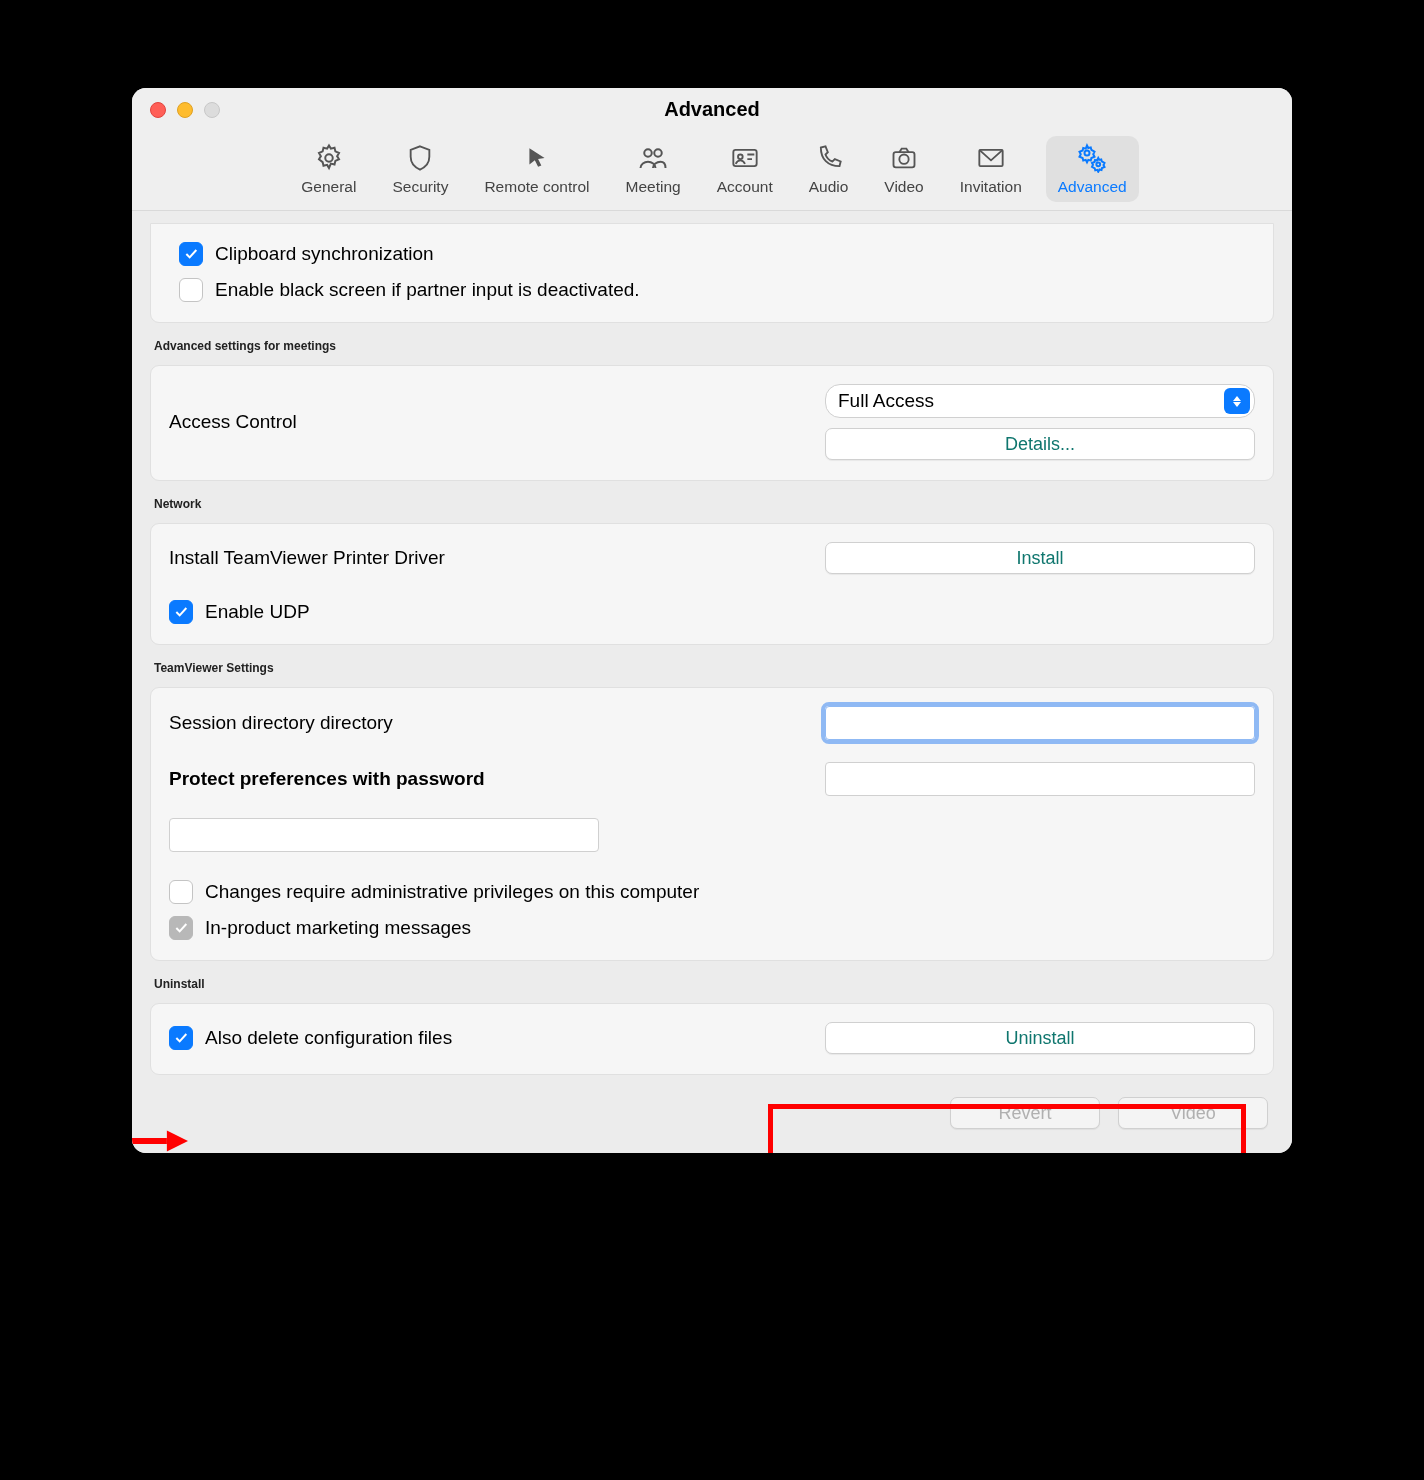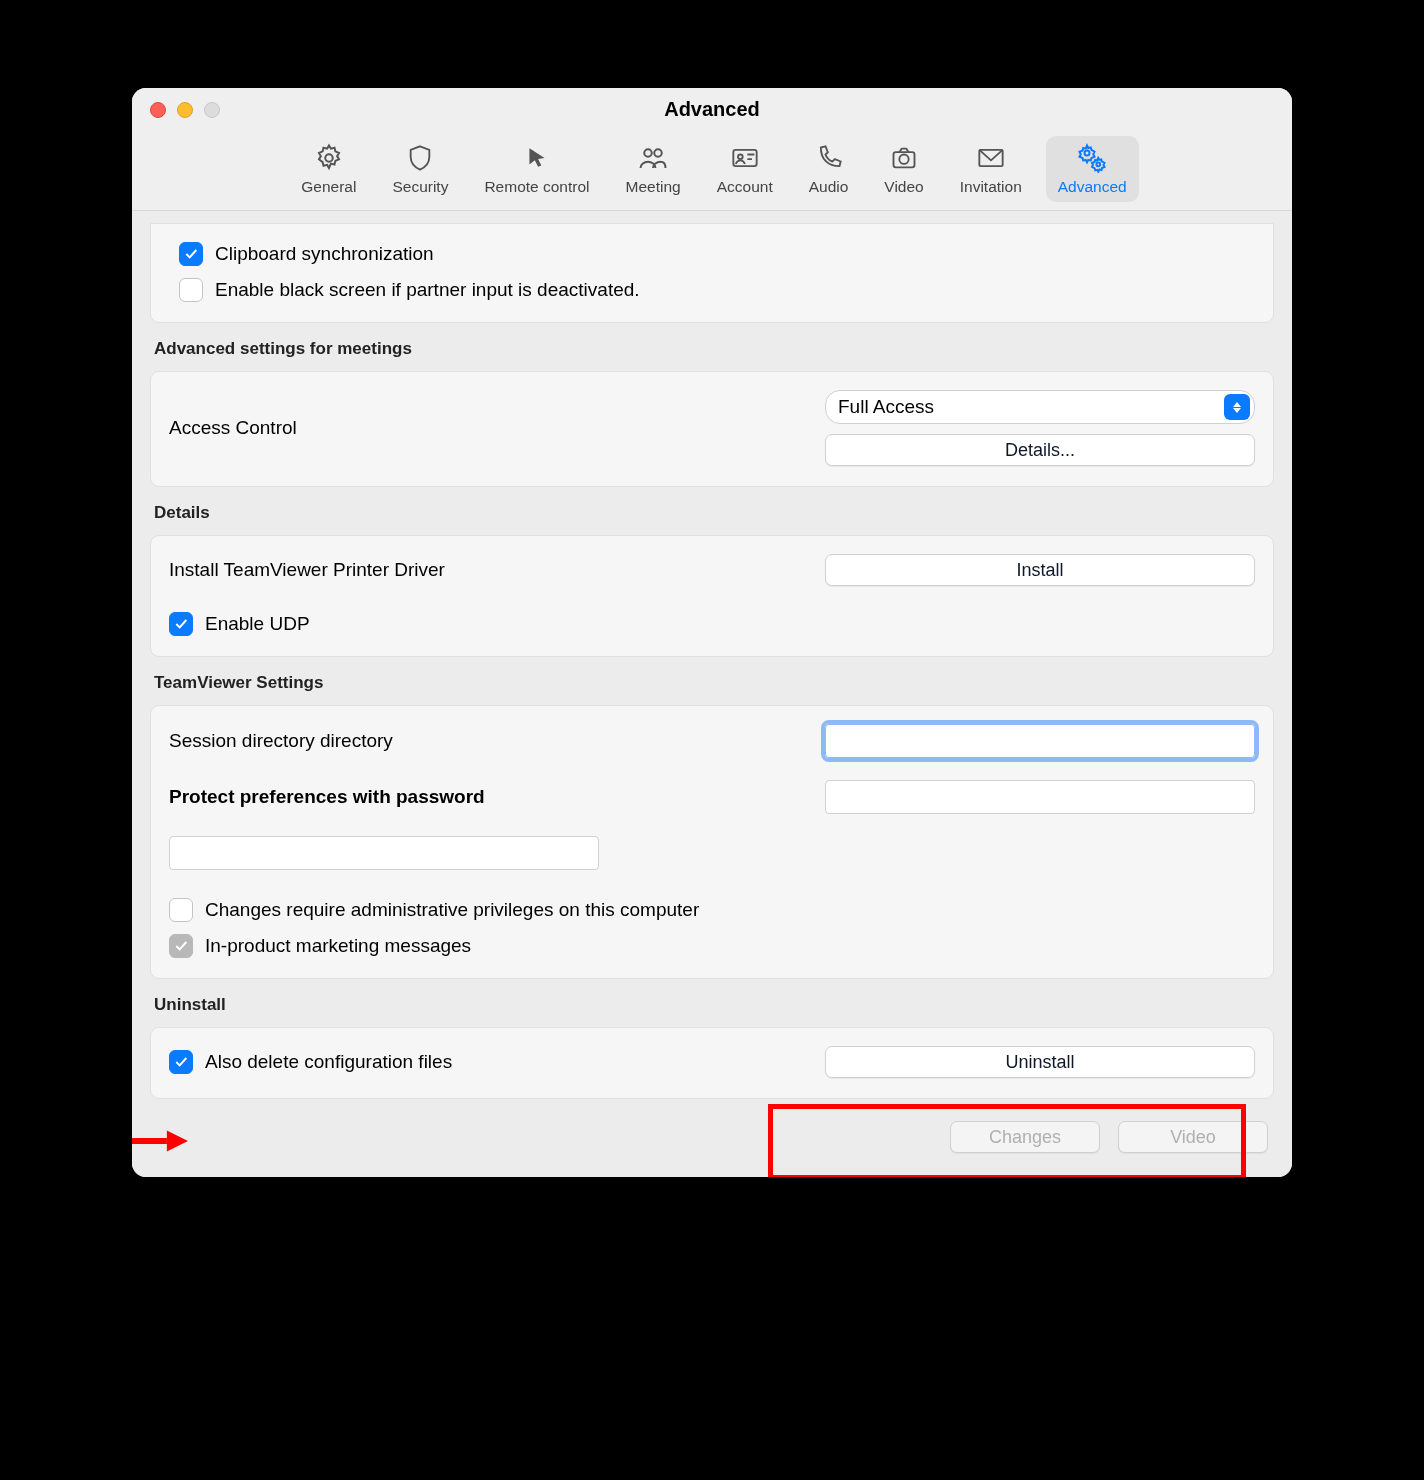--- a/index.html
+++ b/index.html
@@ -81,21 +81,21 @@
   .panel {
     margin: 12px 18px 0 18px;
     background: #f6f6f6;
     border: 1px solid #e0e0e0;
     border-radius: 9px;
     padding: 12px 18px 14px 18px;
   }
   .panel.partial-top { margin-top: 12px; border-top-left-radius: 0; border-top-right-radius: 0; }
   .section-title {
     font-weight: 700;
-    font-size: 17px;
+    font-size: 12px;
     color: #222;
     margin: 16px 18px 4px 22px;
   }
   .row {
     display: flex;
     align-items: center;
     gap: 12px;
     padding: 6px 0;
   }
   .row .label { flex: 1; font-size: 19px; color: #000;}
@@ -114,21 +114,21 @@
   }
   .checkbox.checked.disabled { background: #b8b8b8; border-color:#b8b8b8;}
   .checkbox svg { stroke:#fff; stroke-width:3; fill:none;}
   .disabled-text { color:#9a9a9a; }
   .btn {
     height: 32px;
     background: #fff;
     border: 1px solid #d0d0d0;
     border-radius: 7px;
     font-size: 18px;
-    color: #0f172a;
+    color: #0f766e;
     display:flex; align-items:center; justify-content:center;
     box-shadow: 0 1px 1px rgba(0,0,0,0.06);
   }
   .btn.disabled { color:#b0b0b0; background:#f4f4f4;}
   .select {
     height: 34px;
     background: #fff;
     border: 1px solid #d0d0d0;
     border-radius: 15px;
     display:flex; align-items:center; padding: 0 4px 0 12px;
@@ -302,21 +302,21 @@
         <div class="row-right">
           <div class="select">
             <span>Full Access</span>
             <span class="caret"></span>
           </div>
           <div class="btn">Details...</div>
         </div>
       </div>
     </div>
 
-    <div class="section-title">Details</div>
+    <div class="section-title">Network</div>
     <div class="panel">
       <div class="row">
         <span class="label">Install TeamViewer Printer Driver</span>
         <div class="row-right">
           <div class="btn">Install</div>
         </div>
       </div>
       <div style="height:14px;"></div>
       <div class="row">
         <span class="checkbox checked">
@@ -371,21 +371,21 @@
             </svg>
         </span>
         <span class="label">Also delete configuration files</span>
         <div class="row-right">
           <div class="btn">Uninstall</div>
         </div>
       </div>
     </div>
 
     <div class="footer">
-      <div class="btn disabled">Changes</div>
+      <div class="btn disabled">Revert</div>
       <div class="btn disabled">Video</div>
     </div>
   </div>
 
   <div class="highlight-box" style="left:636px; top:1016px; width:478px; height:76px;"></div>
   <svg class="arrow" style="left:-40px; top:1038px;" viewBox="0 0 100 30">
     <line x1="4" y1="15" x2="78" y2="15" stroke="#ff0000" stroke-width="6"></line>
     <polygon points="78,4 100,15 78,26" fill="#ff0000"></polygon>
   </svg>
 </div>

